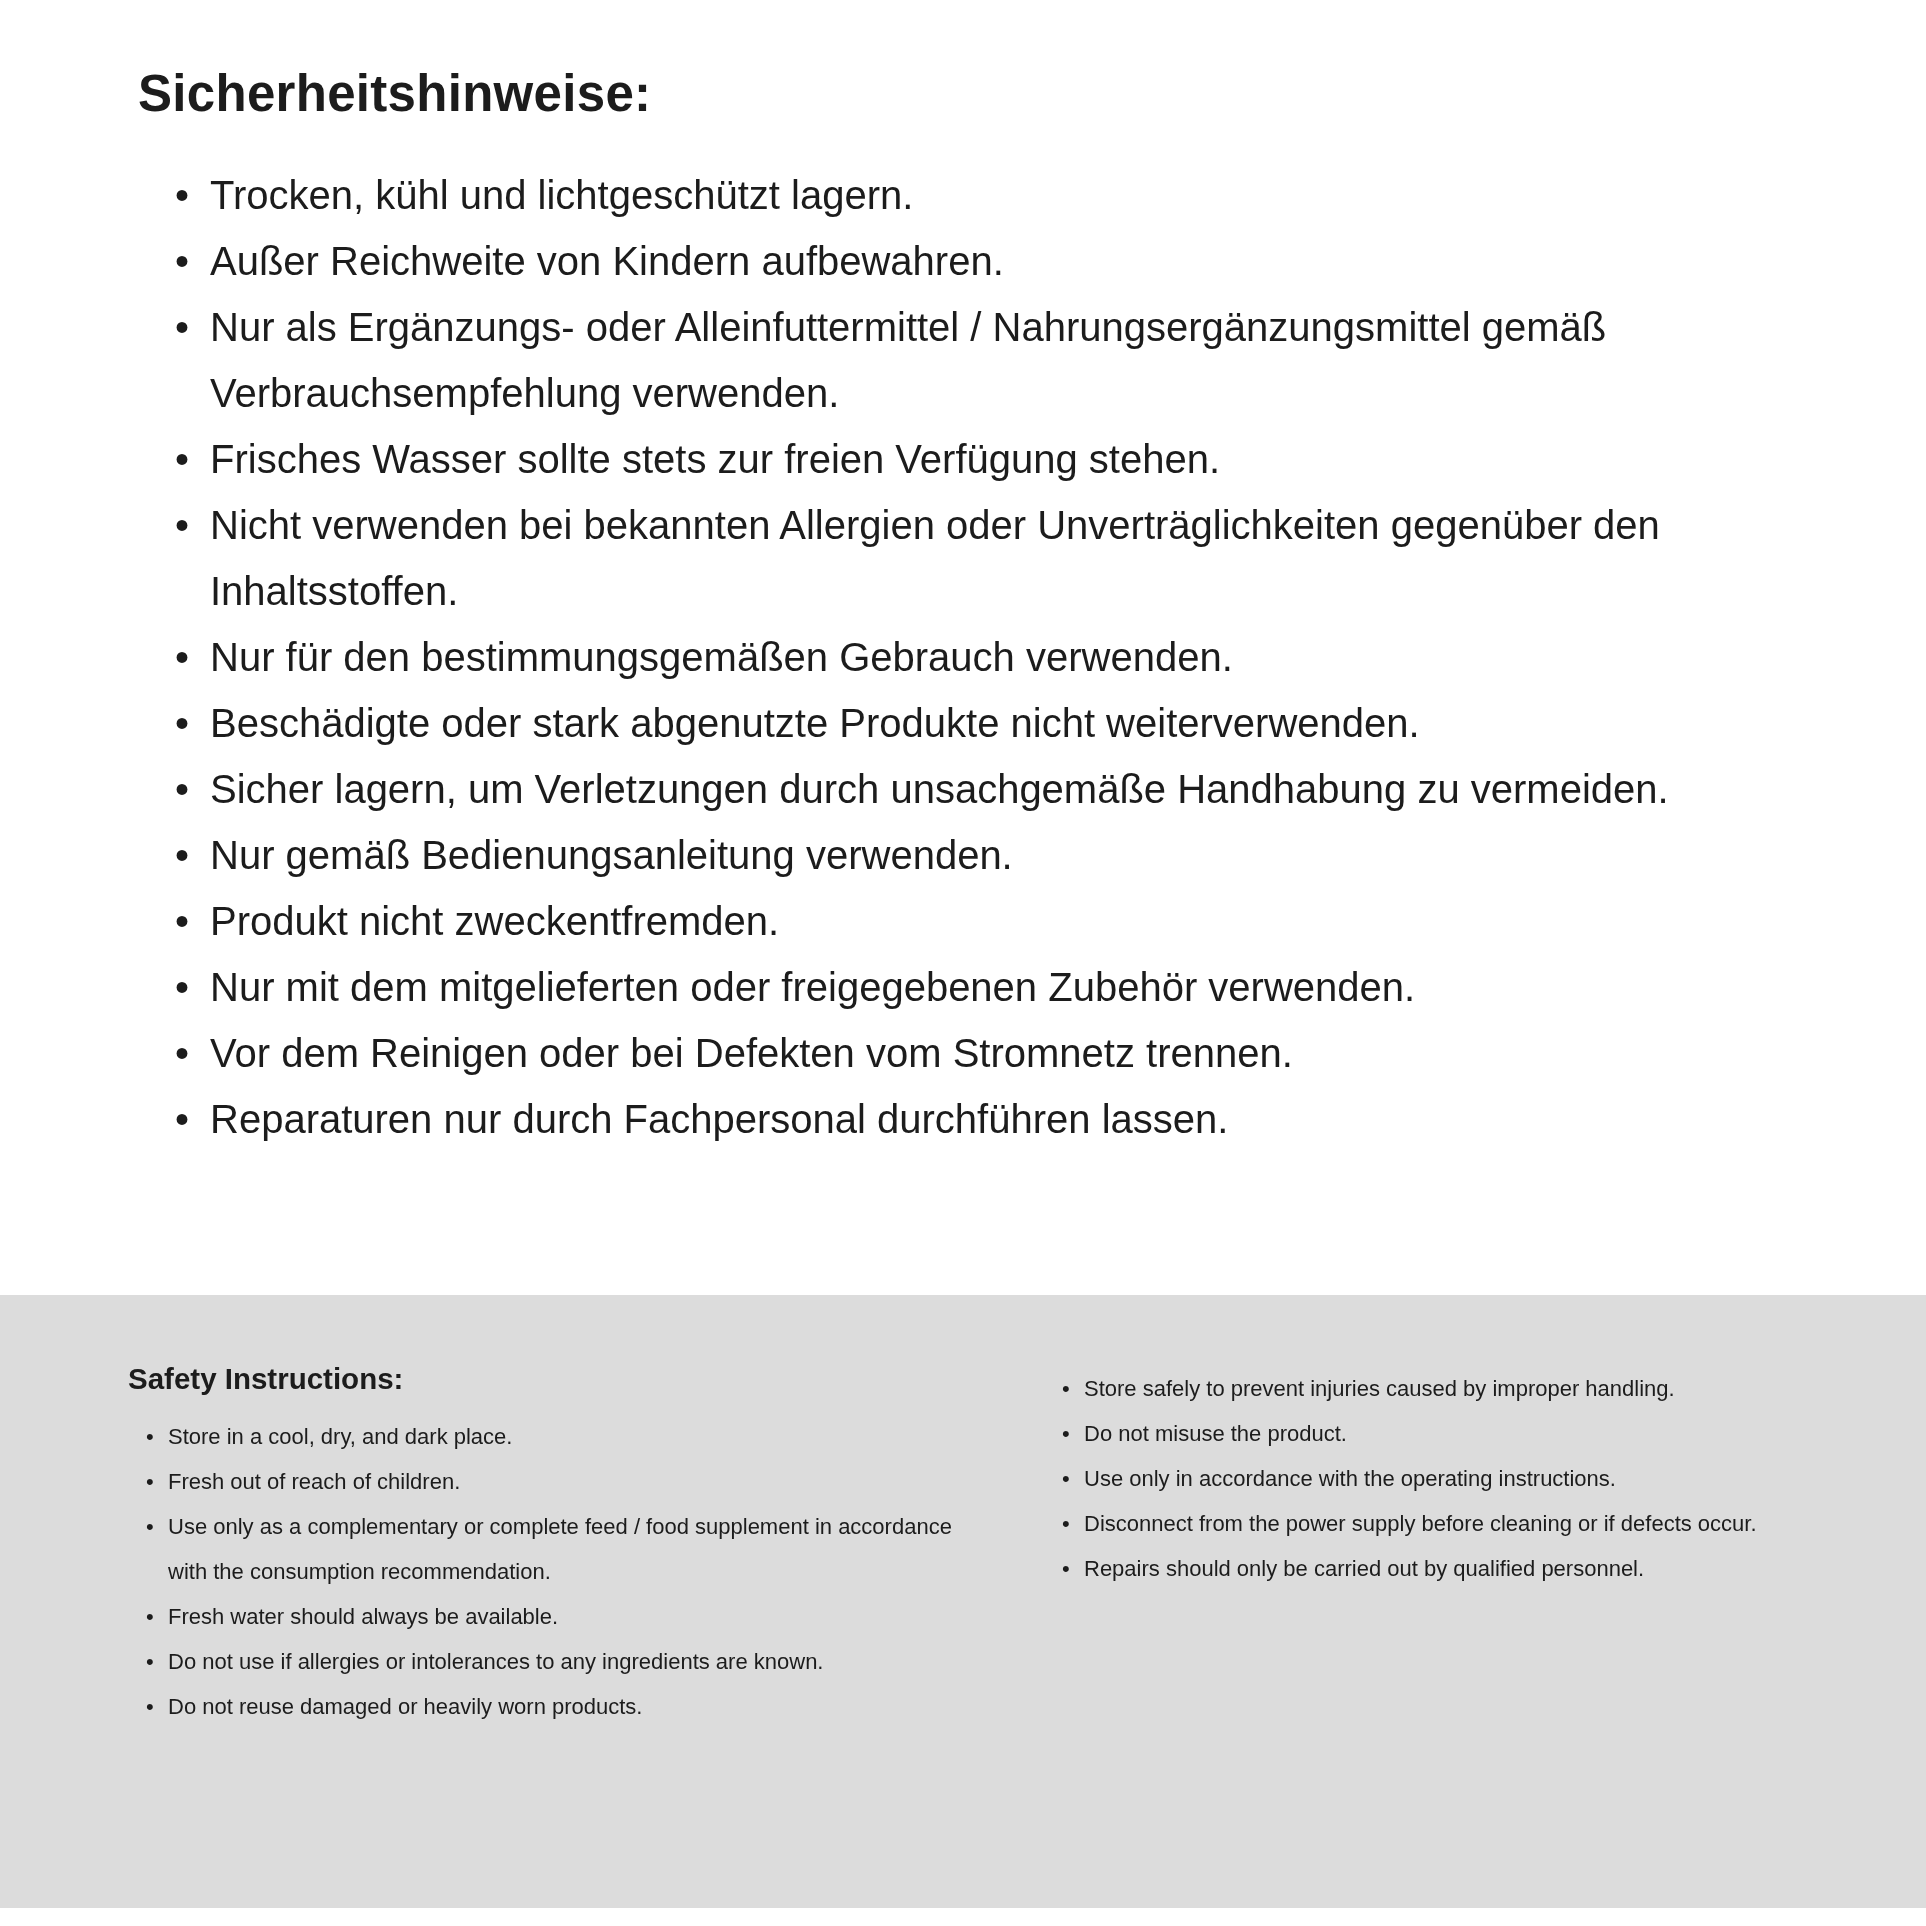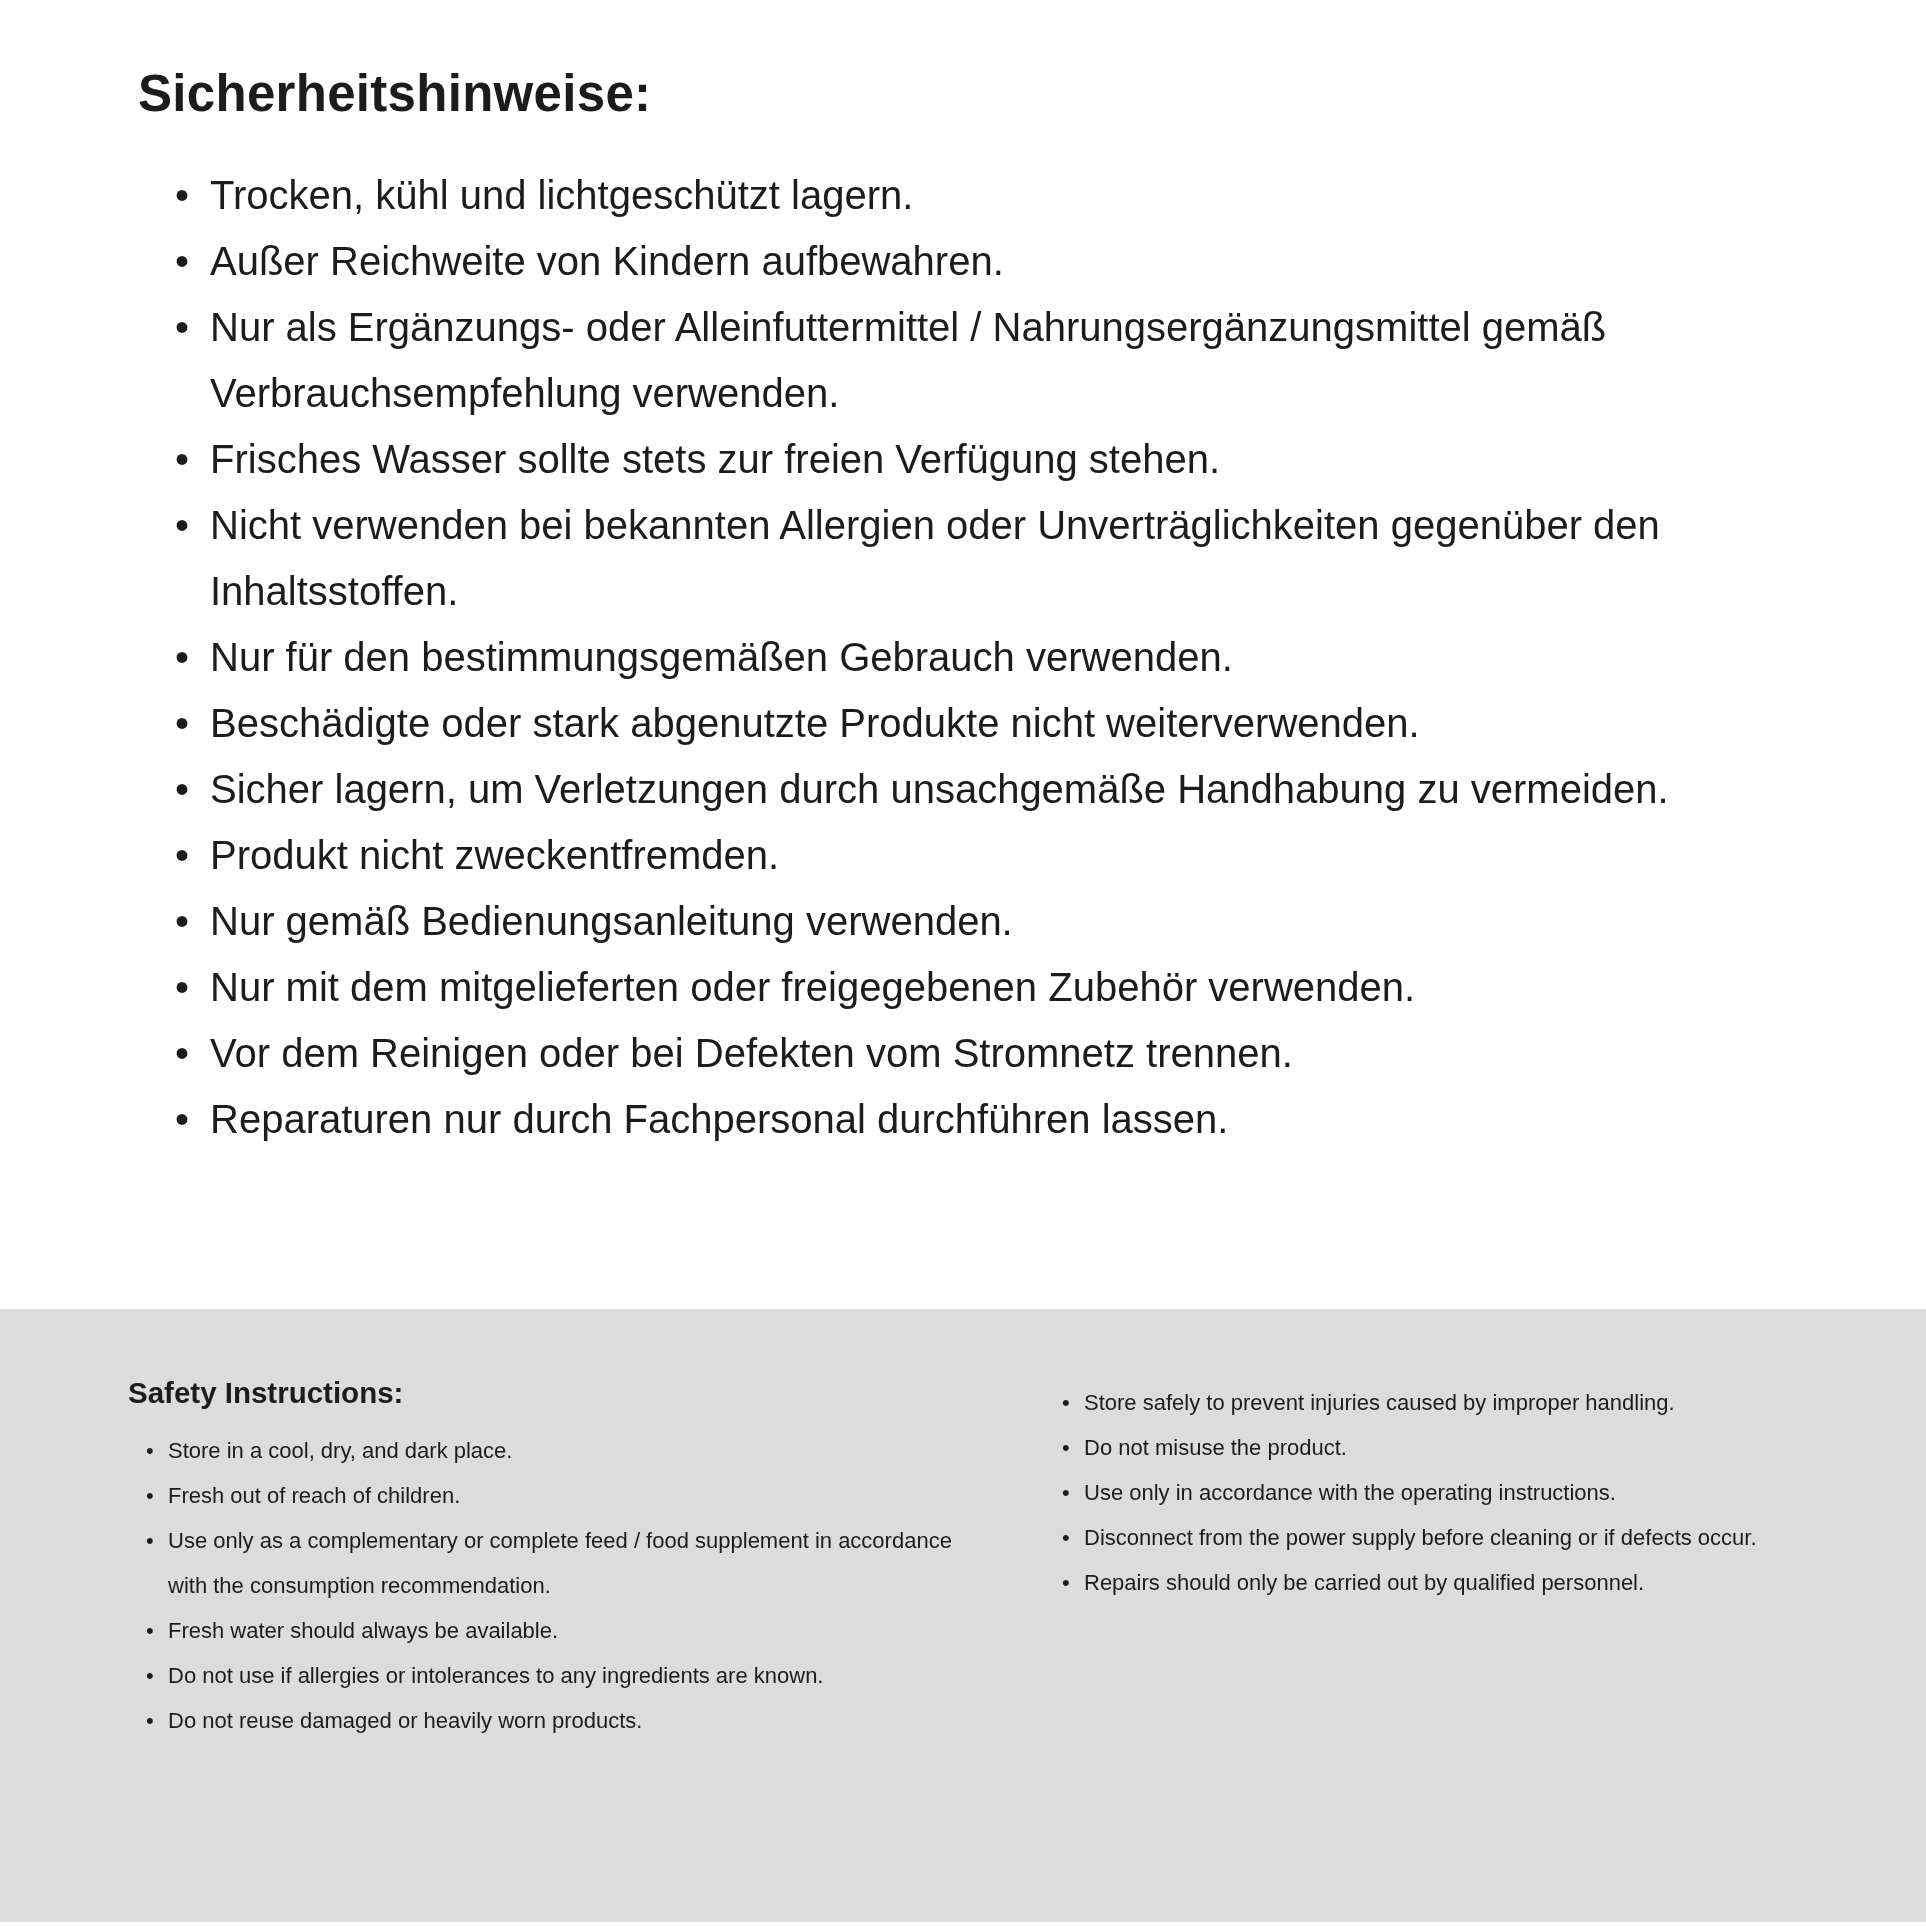--- a/index.html
+++ b/index.html
@@ -49,21 +49,21 @@
     position: absolute;
     left: 37px;
     top: 0;
   }
 
   
   .english-section {
     position: absolute;
     left: 0;
     right: 0;
-    bottom: 4px;
+    bottom: 18px;
     height: 613px;
     background: #dcdcdc;
     box-sizing: border-box;
     padding: 67px 24px 0 128px;
     display: flex;
     gap: 58px;
   }
   .english-col {
     flex: 1 1 0;
     min-width: 0;
@@ -103,22 +103,22 @@
     <h1 class="german-title">Sicherheitshinweise:</h1>
     <ul class="german-list">
       <li>Trocken, kühl und lichtgeschützt lagern.</li>
       <li>Außer Reichweite von Kindern aufbewahren.</li>
       <li>Nur als Ergänzungs- oder Alleinfuttermittel / Nahrungsergänzungsmittel gemäß Verbrauchsempfehlung verwenden.</li>
       <li>Frisches Wasser sollte stets zur freien Verfügung stehen.</li>
       <li>Nicht verwenden bei bekannten Allergien oder Unverträglichkeiten gegenüber den Inhaltsstoffen.</li>
       <li>Nur für den bestimmungsgemäßen Gebrauch verwenden.</li>
       <li>Beschädigte oder stark abgenutzte Produkte nicht weiterverwenden.</li>
       <li>Sicher lagern, um Verletzungen durch unsachgemäße Handhabung zu vermeiden.</li>
+      <li>Nur gemäß Bedienungsanleitung verwenden.</li>
       <li>Produkt nicht zweckentfremden.</li>
-      <li>Nur gemäß Bedienungsanleitung verwenden.</li>
       <li>Nur mit dem mitgelieferten oder freigegebenen Zubehör verwenden.</li>
       <li>Vor dem Reinigen oder bei Defekten vom Stromnetz trennen.</li>
       <li>Reparaturen nur durch Fachpersonal durchführen lassen.</li>
     </ul>
   </section>
 
   <section class="english-section">
     <div class="english-col left">
       <h2 class="english-title">Safety Instructions:</h2>
       <ul class="english-list">

